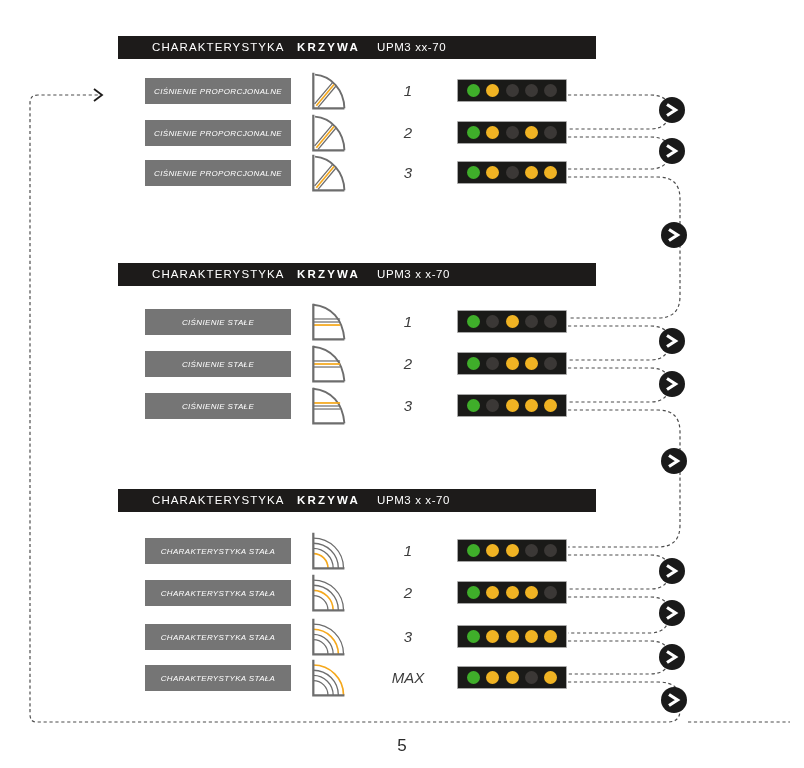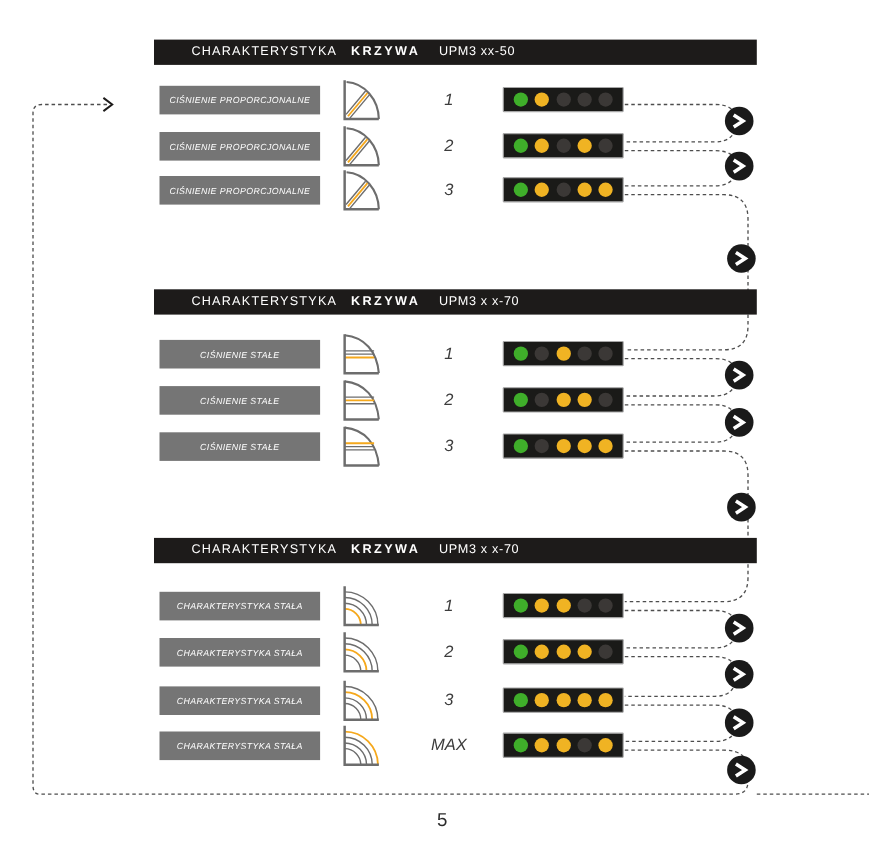--- a/index.html
+++ b/index.html
@@ -1,18 +1,18 @@
 <!DOCTYPE html>
 <html><head>
 <meta charset="utf-8">
 <style>
   html,body{margin:0;padding:0;background:#ffffff;}
   #stage{position:relative;width:804px;height:768px;background:#fff;overflow:hidden;
          font-family:"Liberation Sans","DejaVu Sans",sans-serif;}
-  .hdr{position:absolute;left:140px;width:548px;height:23px;background:#1d1b1a;}
+  .hdr{position:absolute;left:118px;width:478px;height:23px;background:#1d1b1a;}
   .hdr span{position:absolute;top:0;line-height:23px;color:#fff;font-size:11.5px;white-space:nowrap;}
   .hdr .c1{left:34px;letter-spacing:1.1px;}
   .hdr .c2{left:179px;letter-spacing:2.2px;font-weight:bold;}
   .hdr .c3{left:259px;letter-spacing:0.6px;}
   .row{position:absolute;left:0;width:604px;height:46px;font-style:italic;}
   .label-box{position:absolute;left:145px;top:10px;width:146px;height:26px;background:#757575;
              display:flex;align-items:center;justify-content:center;}
   .label-box span{color:#ffffff;font-size:8px;letter-spacing:0.35px;white-space:nowrap;}
   .curve{position:absolute;left:309px;top:3px;width:38px;height:40px;}
   .setting{position:absolute;left:383px;top:0;width:50px;height:46px;line-height:46px;
@@ -91,21 +91,21 @@
       </g>
     <g data-interactable="true">
         <circle cx="674" cy="700" r="13" fill="#1a1a1a"></circle>
         <polyline points="669,694.5 677.5,700 669,705.5" stroke="#fff" stroke-width="3.2" fill="none" data-interactable="false"></polyline>
       </g>
   </svg>
 
   <div class="hdr" style="top:36px" data-interactable="false">
     <span class="c1" data-interactable="false">CHARAKTERYSTYKA</span>
     <span class="c2" data-interactable="false">KRZYWA</span>
-    <span class="c3" data-interactable="false">UPM3 xx-50</span>
+    <span class="c3" data-interactable="false">UPM3 xx-70</span>
   </div>
   <div class="row" style="top:68px" data-interactable="false">
     <div class="label-box" data-interactable="false">
         <span data-interactable="false">CIŚNIENIE PROPORCJONALNE</span>
       </div>
     <div class="curve" data-interactable="false"><svg viewBox="0 0 44 46" width="38" height="40">
           <path d="M7 4 A36 40 0 0 1 41 43" stroke="#6d6d6d" stroke-width="2.2" fill="none"></path>
           <path d="M6.5 38 L27 13.5" stroke="#6d6d6d" stroke-width="1.5" fill="none"></path>
           <path d="M8.5 40 L29 15.5" stroke="#f5a81c" stroke-width="1.9" fill="none"></path>
           <path d="M10.5 42 L31 17.5" stroke="#6d6d6d" stroke-width="1.5" fill="none"></path>

